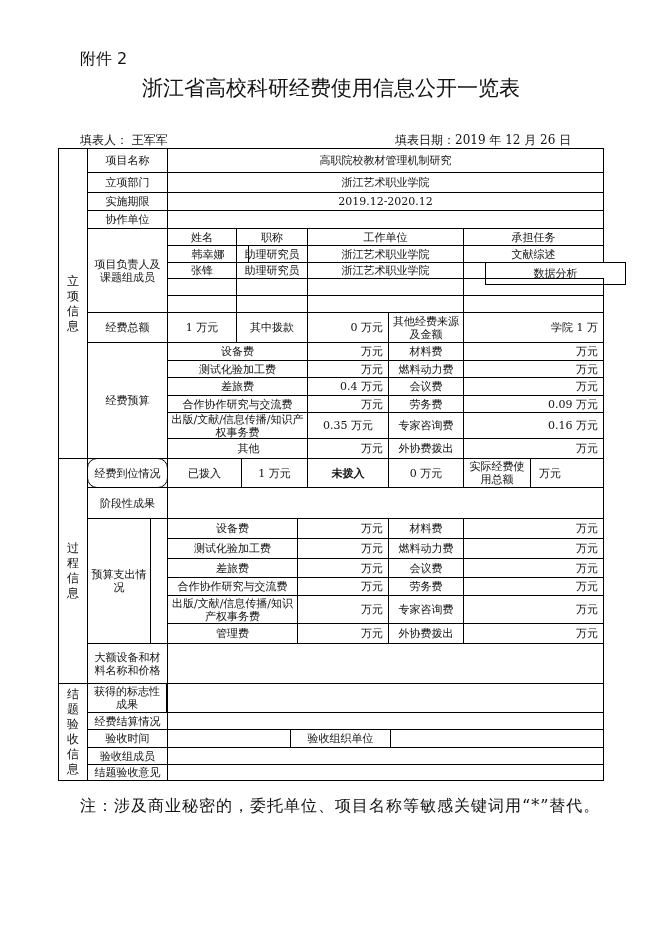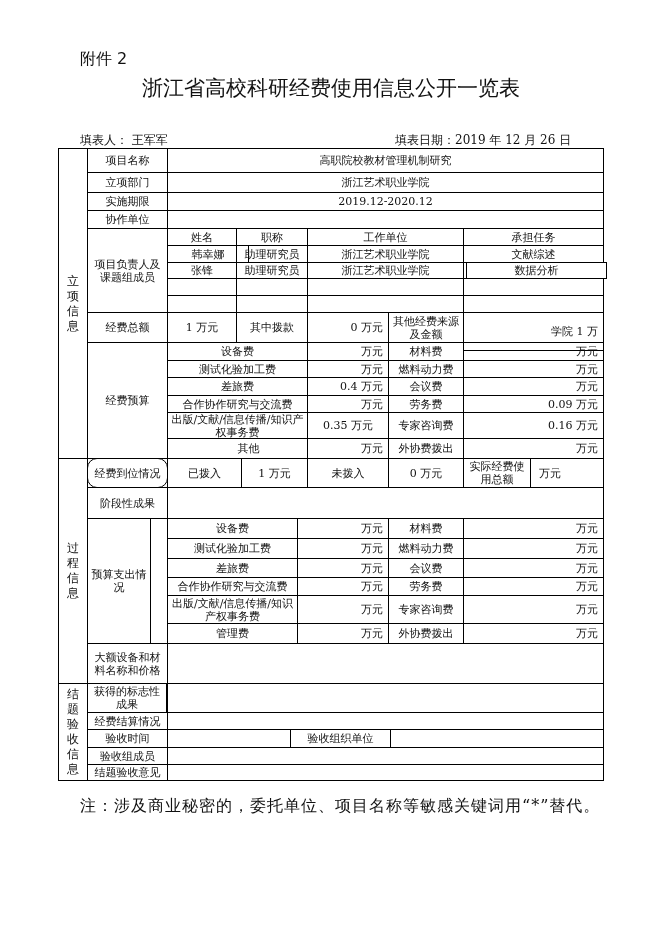--- a/index.html
+++ b/index.html
@@ -57,35 +57,35 @@
     <div class="cell" style="left: 236px; top: 228px; width: 72px; height: 18px;">职称</div>
     <div class="cell" style="left: 307px; top: 228px; width: 157px; height: 18px;">工作单位</div>
     <div class="cell" style="left: 463px; top: 228px; width: 141px; height: 18px;">承担任务</div>
     <div class="cell" style="left: 167px; top: 245px; width: 82px; height: 18px;">韩幸娜</div>
     <div class="cell" style="left: 236px; top: 245px; width: 72px; height: 18px;">助理研究员</div>
     <div class="cell" style="left: 307px; top: 245px; width: 157px; height: 18px;">浙江艺术职业学院</div>
     <div class="cell" style="left: 463px; top: 245px; width: 141px; height: 18px;">文献综述</div>
     <div class="cell" style="left: 167px; top: 262px; width: 70px; height: 17px;">张锋</div>
     <div class="cell" style="left: 236px; top: 262px; width: 72px; height: 17px;">助理研究员</div>
     <div class="cell" style="left: 307px; top: 262px; width: 157px; height: 17px;">浙江艺术职业学院</div>
-    <div class="cell" style="left: 466px; top: 262px; width: 141px; height: 17px;">数据分析</div>
+    <div class="cell" style="left: 485px; top: 262px; width: 141px; height: 23px;">数据分析</div>
     <div class="cell" style="left: 167px; top: 278px; width: 70px; height: 18px;"></div>
     <div class="cell" style="left: 236px; top: 278px; width: 72px; height: 18px;"></div>
     <div class="cell" style="left: 307px; top: 278px; width: 157px; height: 18px;"></div>
     <div class="cell" style="left: 463px; top: 278px; width: 141px; height: 18px;"></div>
     <div class="cell" style="left: 167px; top: 295px; width: 70px; height: 18px;"></div>
     <div class="cell" style="left: 236px; top: 295px; width: 72px; height: 18px;"></div>
     <div class="cell" style="left: 307px; top: 295px; width: 157px; height: 18px;"></div>
     <div class="cell" style="left: 463px; top: 295px; width: 141px; height: 18px;"></div>
     <div class="cell" style="left: 87px; top: 312px; width: 81px; height: 31px;">经费总额</div>
     <div class="cell" style="left: 167px; top: 312px; width: 70px; height: 31px;">1 万元</div>
     <div class="cell" style="left: 236px; top: 312px; width: 72px; height: 31px;">其中拨款</div>
     <div class="cell r" style="left: 307px; top: 312px; width: 82px; height: 31px;">0 万元</div>
     <div class="cell" style="left: 388px; top: 312px; width: 76px; height: 31px;">其他经费来源及金额</div>
-    <div class="cell r" style="left: 463px; top: 312px; width: 141px; height: 39px; text-align: center;">学院 1 万</div>
+    <div class="cell r" style="left: 463px; top: 312px; width: 141px; height: 31px; text-align: center;">学院 1 万</div>
     <div class="cell" style="left: 87px; top: 342px; width: 81px; height: 117px;">经费预算</div>
     <div class="cell" style="left: 167px; top: 342px; width: 141px; height: 19px;">设备费</div>
     <div class="cell r" style="left: 307px; top: 342px; width: 82px; height: 19px;">万元</div>
     <div class="cell" style="left: 388px; top: 342px; width: 76px; height: 19px;">材料费</div>
     <div class="cell r" style="left: 463px; top: 342px; width: 141px; height: 19px;">万元</div>
     <div class="cell" style="left: 167px; top: 360px; width: 141px; height: 18px;">测试化验加工费</div>
     <div class="cell r" style="left: 307px; top: 360px; width: 82px; height: 18px;">万元</div>
     <div class="cell" style="left: 388px; top: 360px; width: 76px; height: 18px;">燃料动力费</div>
     <div class="cell r" style="left: 463px; top: 360px; width: 141px; height: 18px;">万元</div>
     <div class="cell" style="left: 167px; top: 377px; width: 141px; height: 19px;">差旅费</div>
@@ -100,21 +100,21 @@
     <div class="cell" style="left: 307px; top: 412px; width: 82px; height: 27px;">0.35 万元</div>
     <div class="cell" style="left: 388px; top: 412px; width: 76px; height: 27px;">专家咨询费</div>
     <div class="cell r" style="left: 463px; top: 412px; width: 141px; height: 27px;">0.16 万元</div>
     <div class="cell" style="left: 167px; top: 438px; width: 141px; height: 21px; padding-left: 25px;">其他</div>
     <div class="cell r" style="left: 307px; top: 438px; width: 82px; height: 21px;">万元</div>
     <div class="cell" style="left: 388px; top: 438px; width: 76px; height: 21px;">外协费拨出</div>
     <div class="cell r" style="left: 463px; top: 438px; width: 141px; height: 21px;">万元</div>
     <div class="cell" style="left: 87px; top: 458px; width: 81px; height: 30px; border-radius: 10px;">经费到位情况</div>
     <div class="cell" style="left: 167px; top: 458px; width: 75px; height: 30px;">已拨入</div>
     <div class="cell" style="left: 241px; top: 458px; width: 67px; height: 30px;">1 万元</div>
-    <div class="cell" style="left: 307px; top: 458px; width: 82px; height: 30px;">未拨入</div>
+    <div class="cell" style="left: 307px; top: 458px; width: 82px; height: 30px; font-weight: bold;">未拨入</div>
     <div class="cell" style="left: 388px; top: 458px; width: 76px; height: 30px;">0 万元</div>
     <div class="cell" style="left: 463px; top: 458px; width: 68px; height: 30px;">实际经费使用总额</div>
     <div class="cell l" style="left: 530px; top: 458px; width: 74px; height: 30px;">万元</div>
     <div class="cell" style="left: 87px; top: 487px; width: 81px; height: 32px;">阶段性成果</div>
     <div class="cell" style="left: 167px; top: 487px; width: 437px; height: 32px;"></div>
     <div class="cell" style="left: 87px; top: 518px; width: 64px; height: 126px;">预算支出情况</div>
     <div class="cell" style="left: 167px; top: 518px; width: 131px; height: 21px;">设备费</div>
     <div class="cell r" style="left: 297px; top: 518px; width: 92px; height: 21px;">万元</div>
     <div class="cell" style="left: 388px; top: 518px; width: 76px; height: 21px;">材料费</div>
     <div class="cell r" style="left: 463px; top: 518px; width: 141px; height: 21px;">万元</div>

